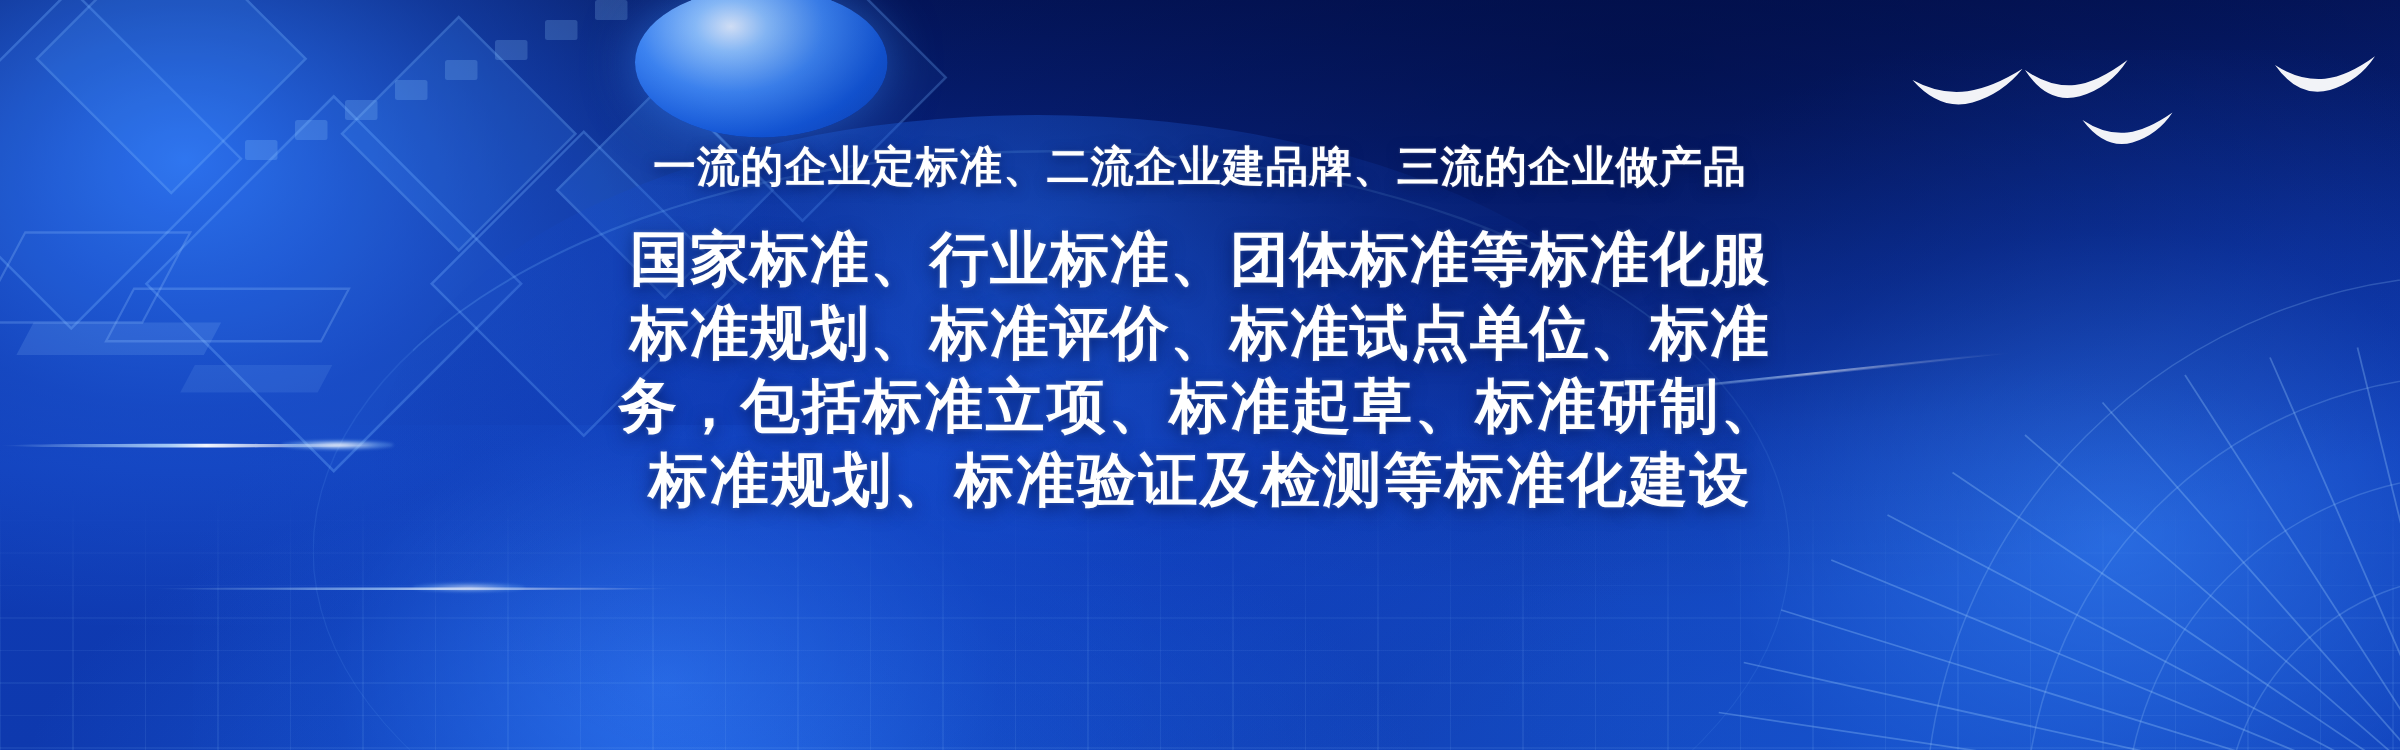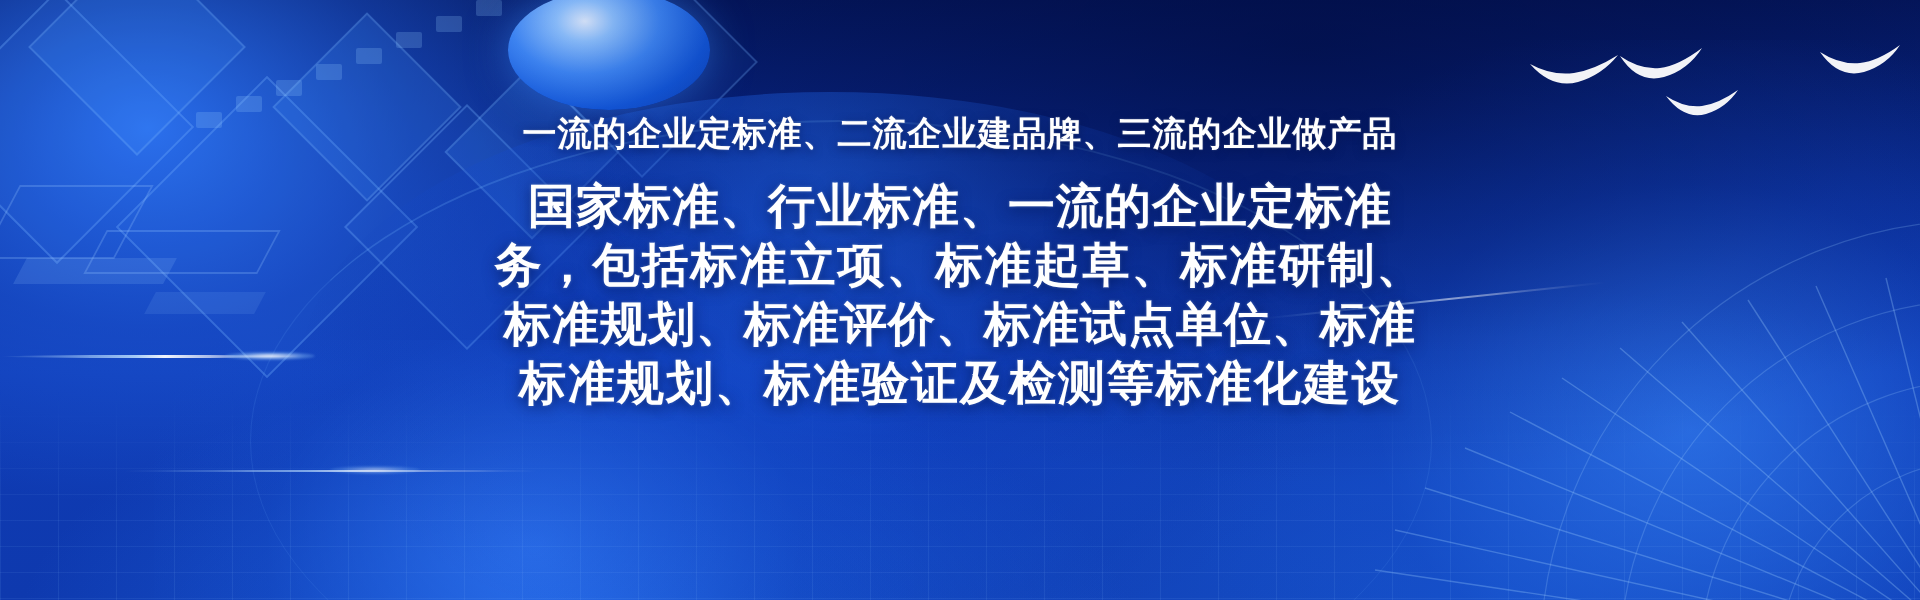--- a/index.html
+++ b/index.html
@@ -6,21 +6,21 @@
     margin: 0;
     padding: 0;
     background: #000;
   }
   #banner {
     position: relative;
     width: 1920px;
     height: 600px;
     overflow: hidden;
     background: #737373;
-    font-family: Liberation Serif, serif;
+    font-family: Liberation Sans, sans-serif;
   }
 
   
   .bg-base {
     position: absolute; inset: 0;
     background:
       radial-gradient(ellipse 900px 420px at 30% 105%, #1a5bd8 0%, rgba(26,91,216,0) 62%),
       radial-gradient(ellipse 1200px 520px at 78% 100%, #1651c9 0%, rgba(22,81,201,0) 60%),
       linear-gradient(180deg, #04165c 0%, #0a2b94 34%, #0f3bb4 62%, #0e39ae 100%);
   }
@@ -243,20 +243,20 @@
         <path d="M400 56 q20 14 40 12 q18 -2 42 -20 q-14 22 -38 29 q-26 7 -44 -21 Z"></path>
         <path d="M446 96 q18 12 36 10 q16 -2 36 -16 q-12 18 -32 24 q-22 6 -40 -18 Z"></path>
         <path d="M600 52 q20 13 40 11 q18 -2 40 -18 q-13 20 -36 27 q-25 7 -44 -20 Z"></path>
       </g>
     </svg>
   </div>
 
   <div class="text-wrap">
     <h1 class="headline">一流的企业定标准、二流企业建品牌、三流的企业做产品</h1>
     <div class="body-copy">
-      <span class="ln l1">国家标准、行业标准、一流的企业定标准</span>
+      <span class="ln l1">国家标准、行业标准、团体标准等标准化服</span>
+      <span class="ln l3">标准规划、标准评价、标准试点单位、标准</span>
       <span class="ln l2">务，包括标准立项、标准起草、标准研制、</span>
-      <span class="ln l3">标准规划、标准评价、标准试点单位、标准</span>
       <span class="ln l4">标准规划、标准验证及检测等标准化建设</span>
     </div>
   </div>
 
 </div>
 
 </body></html>

